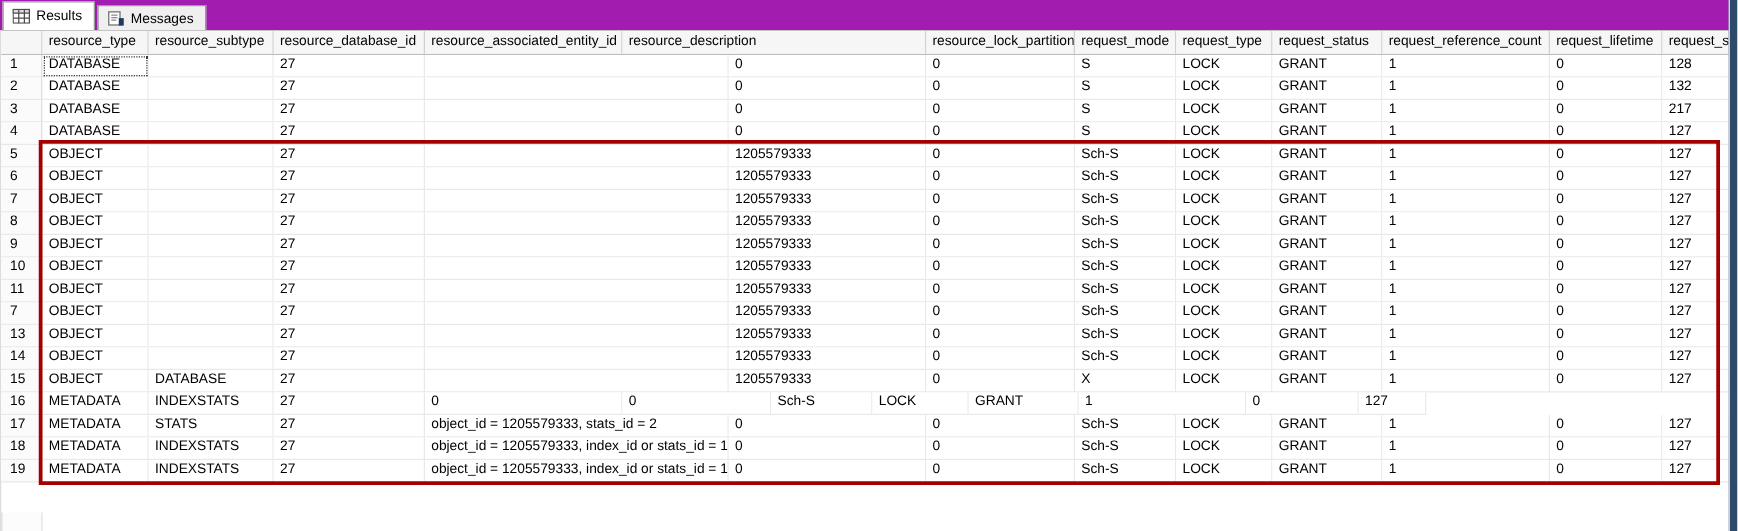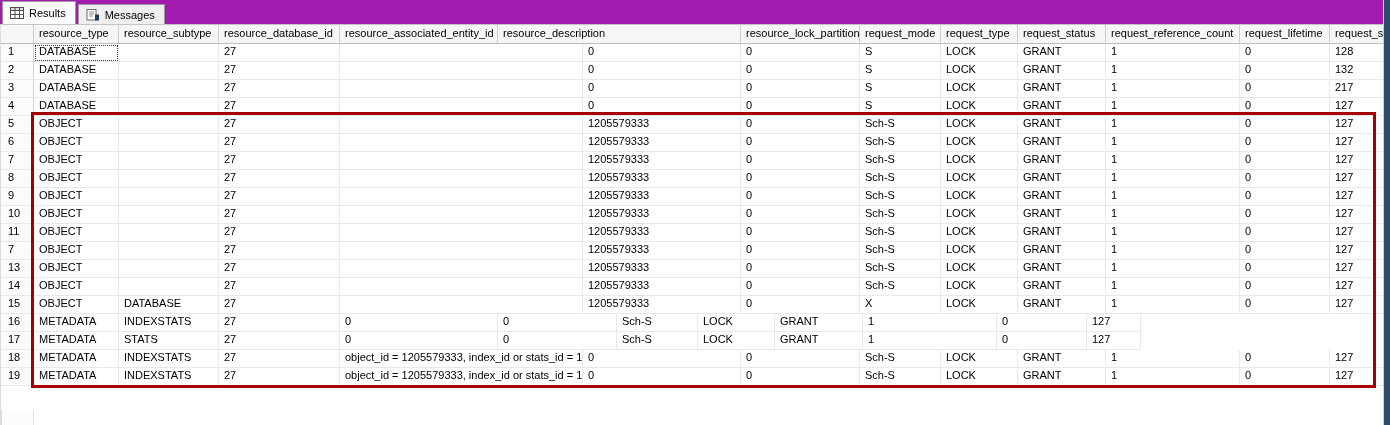--- a/index.html
+++ b/index.html
@@ -334,20 +334,21 @@
         <div class="cell" style="width: 88px;">GRANT</div>
         <div class="cell" style="width: 134px;">1</div>
         <div class="cell" style="width: 90px;">0</div>
         <div class="cell" style="width: 54px;">127</div>
       </div>
       <div class="row">
         <div class="cell rownum" style="width: 33px;">17</div>
         <div class="cell" style="width: 85px;">METADATA</div>
         <div class="cell" style="width: 100px;">STATS</div>
         <div class="cell" style="width: 121px;">27</div>
+        <div class="cell" style="width: 243px;">object_id = 1205579333, stats_id = 2</div>
         <div class="cell" style="width: 158px;">0</div>
         <div class="cell" style="width: 119px;">0</div>
         <div class="cell" style="width: 81px;">Sch-S</div>
         <div class="cell" style="width: 77px;">LOCK</div>
         <div class="cell" style="width: 88px;">GRANT</div>
         <div class="cell" style="width: 134px;">1</div>
         <div class="cell" style="width: 90px;">0</div>
         <div class="cell" style="width: 54px;">127</div>
       </div>
       <div class="row">

